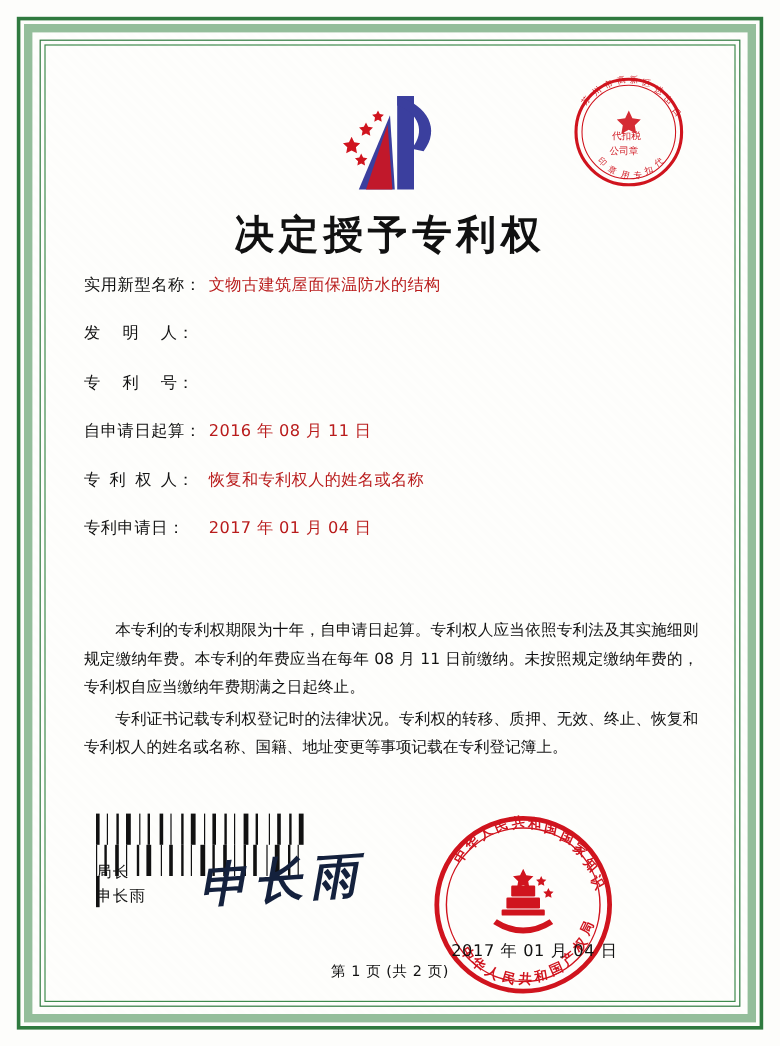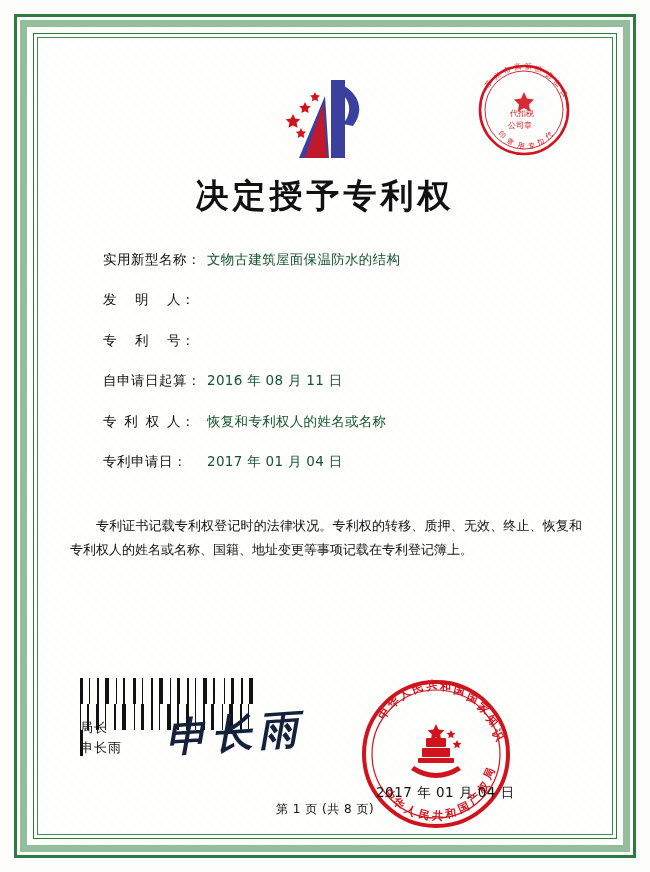--- a/index.html
+++ b/index.html
@@ -114,22 +114,21 @@
     font-size: 33px;
     letter-spacing: 4px;
     color: #111;
   }
 
   
   .fields {
     position: absolute;
     left: 24px;
     right: 20px;
-    top: 204px;
-    margin-left: 33px;
+    top: 183px;
   }
   .field-row {
     display: flex;
     align-items: baseline;
     margin-bottom: 21.5px;
     font-size: 13.5px;
     line-height: 1.4;
   }
   .field-label {
     width: 104px;
@@ -138,21 +137,21 @@
     color: #111;
   }
   .field-label.spaced {
     display: flex;
     justify-content: space-between;
     padding-right: 12px;
     box-sizing: border-box;
   }
   .field-value {
     flex: 1;
-    color: #14532d;
+    color: #b91c1c;
     letter-spacing: 0.3px;
   }
 
   
   .paragraphs {
     position: absolute;
     left: 24px;
     right: 22px;
     top: 468px;
     font-size: 13px;
@@ -331,20 +330,21 @@
       </div>
 
       <div class="field-row">
         <div class="field-label">专利申请日：</div>
         <div class="field-value">2017 年 01 月 04 日</div>
       </div>
 
     </div>
 
     <div class="paragraphs">
+      <p>本专利的专利权期限为十年，自申请日起算。专利权人应当依照专利法及其实施细则规定缴纳年费。本专利的年费应当在每年 08 月 11 日前缴纳。未按照规定缴纳年费的，专利权自应当缴纳年费期满之日起终止。</p>
       <p>专利证书记载专利权登记时的法律状况。专利权的转移、质押、无效、终止、恢复和专利权人的姓名或名称、国籍、地址变更等事项记载在专利登记簿上。</p>
     </div>
 
     <div class="barcode">
       <span style="width:3px"></span><span style="width:1px;background:transparent"></span>
       <span style="width:1px"></span><span style="width:2px;background:transparent"></span>
       <span style="width:2px"></span><span style="width:1px;background:transparent"></span>
       <span style="width:4px"></span><span style="width:2px;background:transparent"></span>
       <span style="width:1px"></span><span style="width:1px;background:transparent"></span>
       <span style="width:2px"></span><span style="width:2px;background:transparent"></span>
@@ -427,16 +427,16 @@
           <text x="104" y="139" transform="rotate(-24 104 139)">国</text>
           <text x="116" y="131" transform="rotate(-38 116 131)">产</text>
           <text x="127" y="120" transform="rotate(-52 127 120)">权</text>
           <text x="134" y="106" transform="rotate(-64 134 106)">局</text>
         </g>
       </svg>
     </div>
 
     <div class="seal-date">2017 年 01 月 04 日</div>
 
-    <div class="footer">第 1 页 (共 8 页)</div>
+    <div class="footer">第 1 页 (共 2 页)</div>
 
   </div>
 </div>
 
 </body></html>

